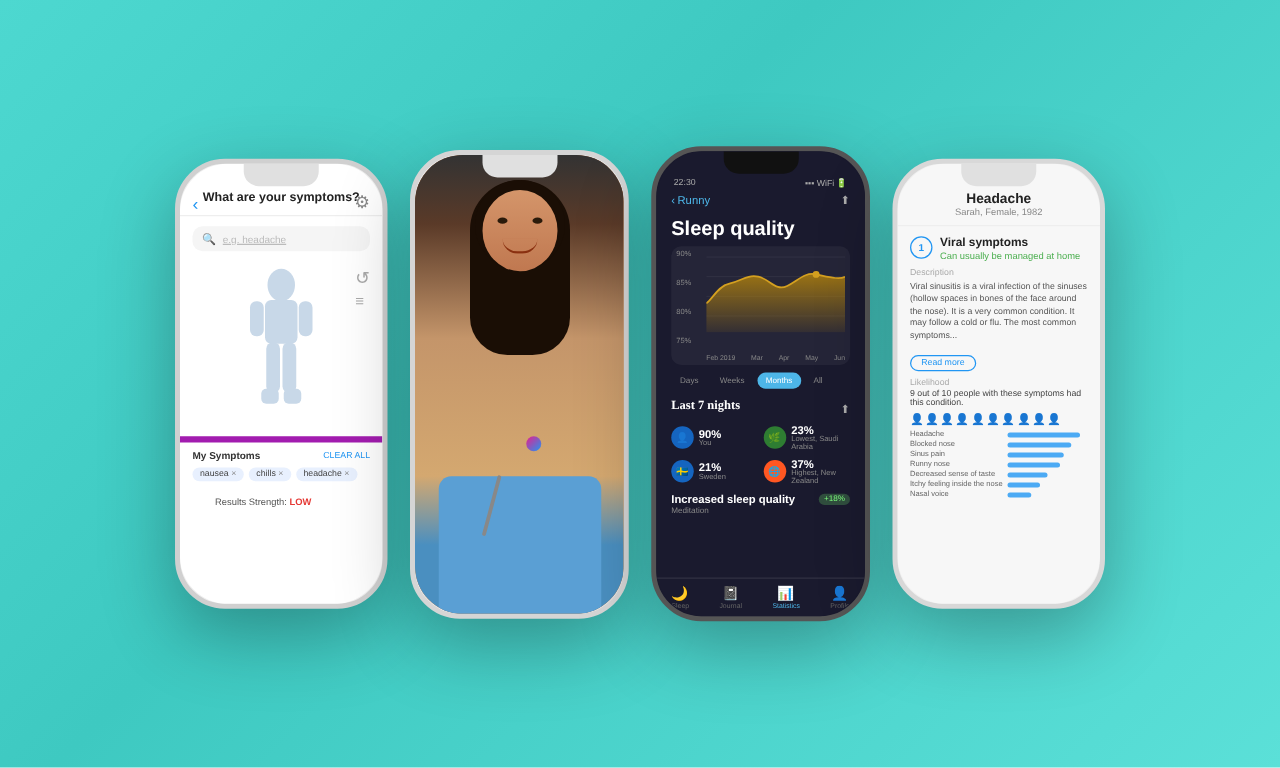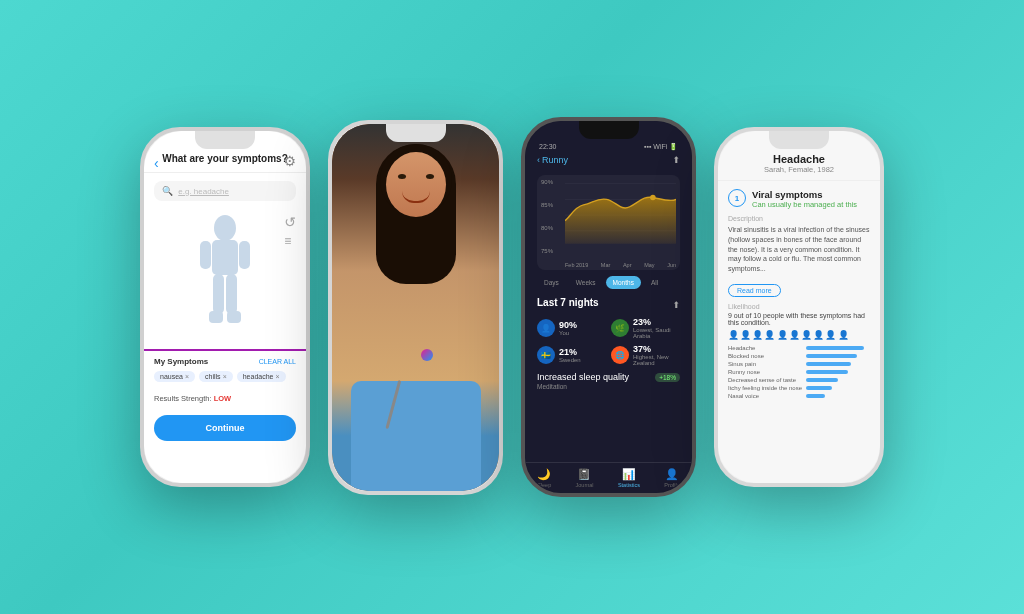--- a/index.html
+++ b/index.html
@@ -151,21 +151,21 @@
       width: 70px;
       height: 130px;
     }
     .p1-body-icon {
       position: absolute;
       right: 10px;
       top: 5px;
     }
     .p1-symptoms-section {
       padding: 6px 10px;
-      border-top: 2px solid #a21caf;
+      border-top: 5px solid #a21caf;
     }
     .p1-symptoms-header {
       display: flex;
       justify-content: space-between;
       align-items: center;
       margin-bottom: 5px;
     }
     .p1-symptoms-label { font-size: 8px; font-weight: 600; color: #333; }
     .p1-clear-all { font-size: 7px; color: #2196F3; }
     .p1-tags {
@@ -181,20 +181,21 @@
       color: #444;
       display: flex;
       align-items: center;
       gap: 2px;
     }
     .p1-tag-x { color: #888; font-size: 7px; }
     .p1-strength {
       padding: 6px 10px;
       font-size: 7.5px;
       color: #555;
+      margin-left: 18px;
     }
     .p1-strength-value { color: #e53935; font-weight: 600; }
     .p1-continue-btn {
       margin: 6px 10px;
       background: #2196F3;
       border-radius: 20px;
       padding: 8px;
       text-align: center;
       color: white;
       font-size: 9px;
@@ -308,20 +309,21 @@
     }
     .p3-tab-active {
       background: #4db6e8;
       color: #fff;
     }
     .p3-section-title {
       font-size: 10px;
       font-weight: 700;
       color: #fff;
       margin-bottom: 5px;
+      font-family: Liberation Serif, serif;
     }
     .p3-stats-grid {
       display: grid;
       grid-template-columns: 1fr 1fr;
       gap: 5px;
       margin-bottom: 6px;
     }
     .p3-stat-item {
       display: flex;
       align-items: center;
@@ -338,21 +340,21 @@
       flex-shrink: 0;
     }
     .p3-stat-info {}
     .p3-stat-pct { font-size: 9px; font-weight: 700; color: #fff; }
     .p3-stat-label { font-size: 6px; color: #888; }
     .p3-increased {
       display: flex;
       justify-content: space-between;
       align-items: center;
     }
-    .p3-inc-title { font-size: 9px; font-weight: 400; color: #fff; }
+    .p3-inc-title { font-size: 9px; font-weight: 700; color: #fff; }
     .p3-inc-badge {
       background: rgba(100,200,100,0.3);
       color: #7dff7d;
       font-size: 6.5px;
       padding: 1px 4px;
       border-radius: 6px;
     }
     .p3-bottom-nav {
       display: flex;
       justify-content: space-around;
@@ -486,21 +488,20 @@
             <span class="p1-tag-x">×</span>
           </div>
         </div>
       </div>
 
       <div class="p1-strength">
         <span>Results Strength:</span>
         <span class="p1-strength-value">LOW</span>
       </div>
 
-      <div class="p1-continue-btn">Continue</div>
     </div>
   </div>
 
   <div class="phone phone-2">
     <div class="phone-inner">
       <div class="notch notch-light"></div>
       <div class="p2-video">
 
         <div style="width:100%; flex:1; background: linear-gradient(180deg, #333 0%, #5a3a28 15%, #c4956a 40%, #d4a870 70%, #4a8fc0 85%, #4a8fc0 100%); position:relative; overflow:hidden;">
 
@@ -546,20 +547,21 @@
 
       <div class="p3-nav">
         <span class="p3-back">
           <span>‹</span>
           <span>Runny</span>
         </span>
         <span style="margin-left:auto; font-size:9px; color:#aaa;">⬆</span>
       </div>
 
       <div class="p3-content">
+        <div class="p3-title">Sleep quality</div>
 
         <div class="p3-chart-area">
           <div class="p3-y-labels">
             <span class="p3-y-label">90%</span>
             <span class="p3-y-label">85%</span>
             <span class="p3-y-label">80%</span>
             <span class="p3-y-label">75%</span>
           </div>
           <svg class="p3-chart-svg" viewBox="0 0 120 70" preserveAspectRatio="none">
 
@@ -667,21 +669,21 @@
         <div class="p4-condition-name">Headache</div>
         <div class="p4-condition-sub">Sarah, Female, 1982</div>
       </div>
 
       <div class="p4-content">
         
         <div class="p4-result-row">
           <div class="p4-rank-badge">1</div>
           <div>
             <div class="p4-result-name">Viral symptoms</div>
-            <div class="p4-result-manage">Can usually be managed at this</div>
+            <div class="p4-result-manage">Can usually be managed at home</div>
           </div>
         </div>
 
         
         <div class="p4-section-label">Description</div>
         <div class="p4-description">Viral sinusitis is a viral infection of the sinuses (hollow spaces in bones of the face around the nose). It is a very common condition. It may follow a cold or flu. The most common symptoms...</div>
         <div class="p4-read-more">Read more</div>
 
         
         <div class="p4-likelihood-label">Likelihood</div>

